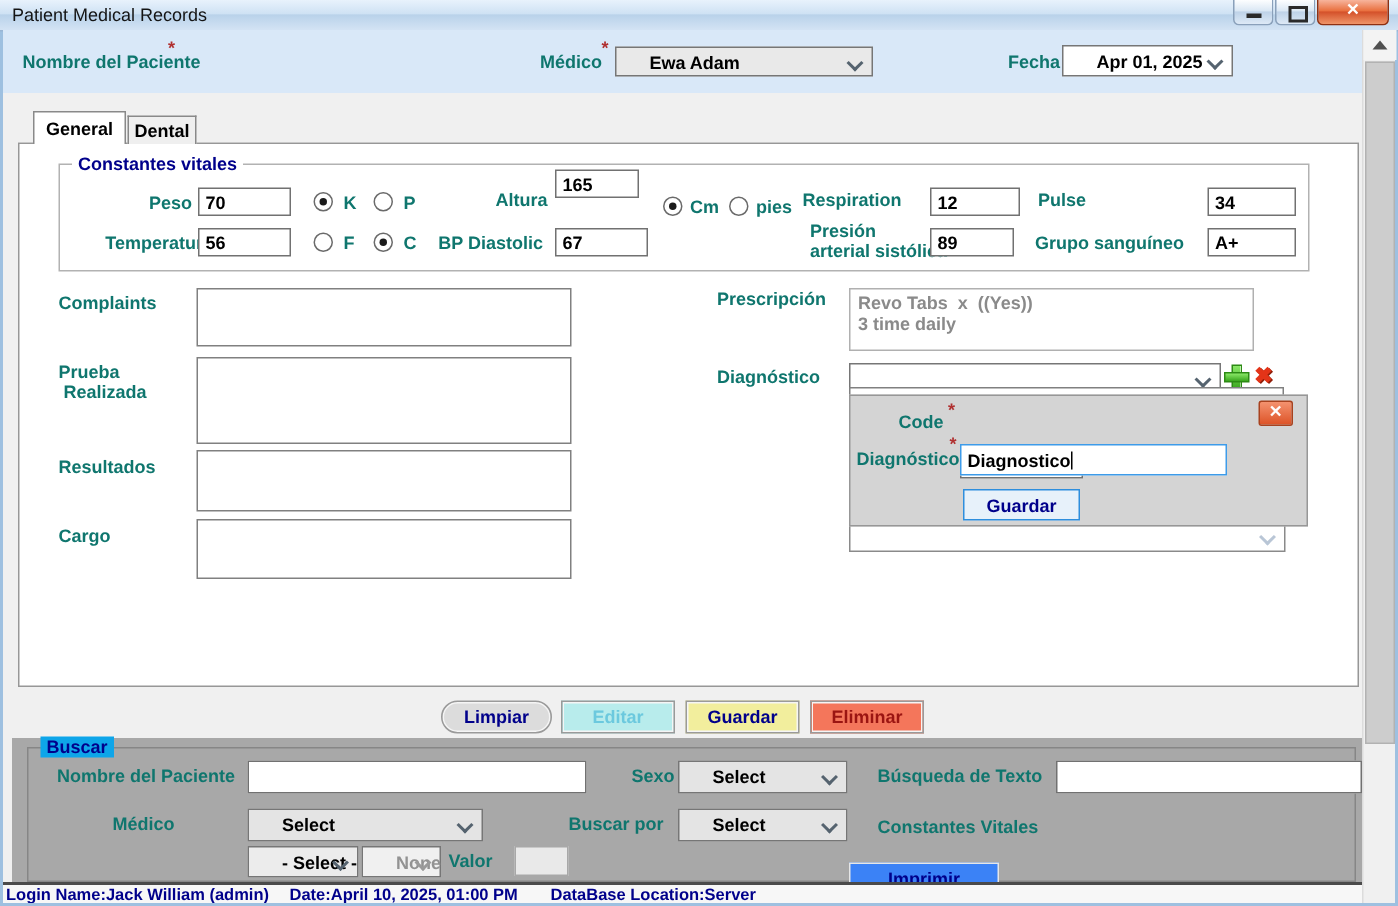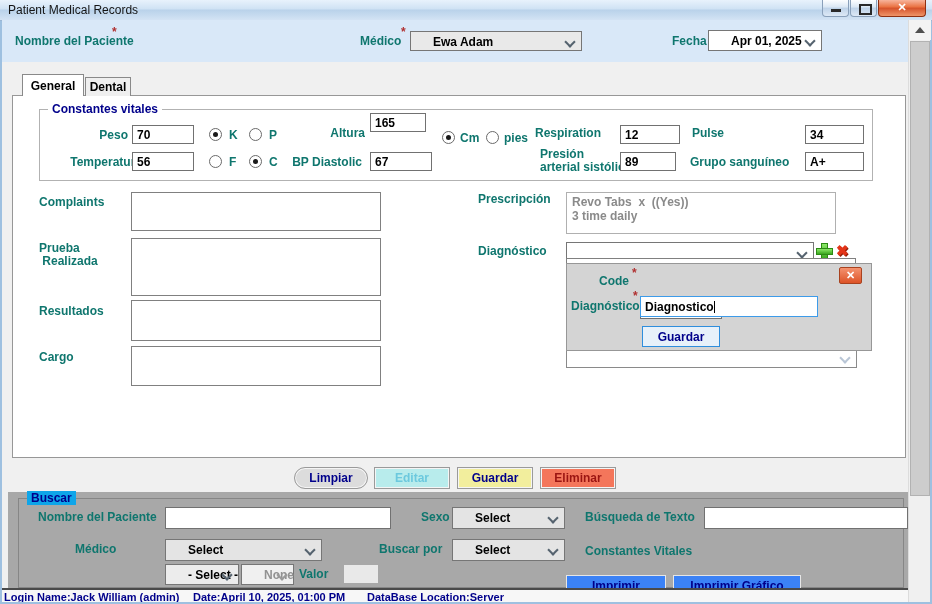--- a/index.html
+++ b/index.html
@@ -249,23 +249,20 @@
     <div class="combo" style="left:239px;top:544px;width:53px;height:21px;background:#f0f0f0;color:#929292;">
       <span class="cval">None</span>
       <span class="chev gray"></span>
     </div>
     <span class="lbl" style="left:297px;top:548px;">Valor</span>
     <input class="inp" style="left: 341px; top: 544px; width: 36px; height: 20px; background: rgb(233, 233, 233); border-color: rgb(168, 168, 168);">
 
     <div class="btn greenbtn" style="left:564px;top:555px;width:100px;height:18px;">
       <span>Imprimir</span>
     </div>
-    <div class="btn greenbtn" style="left:671px;top:555px;width:128px;height:18px;">
-      <span>Imprimir Gráfico</span>
-    </div>
 
     <div class="statusbar">
       <span class="status-txt" style="left:2px;">Login Name:Jack William (admin)</span>
       <span class="status-txt" style="left:191px;">Date:April 10, 2025, 01:00 PM</span>
       <span class="status-txt" style="left:365px;">DataBase Location:Server</span>
     </div>
   </div>
 
   <div class="scrollbar">
     <div class="sb-up">

